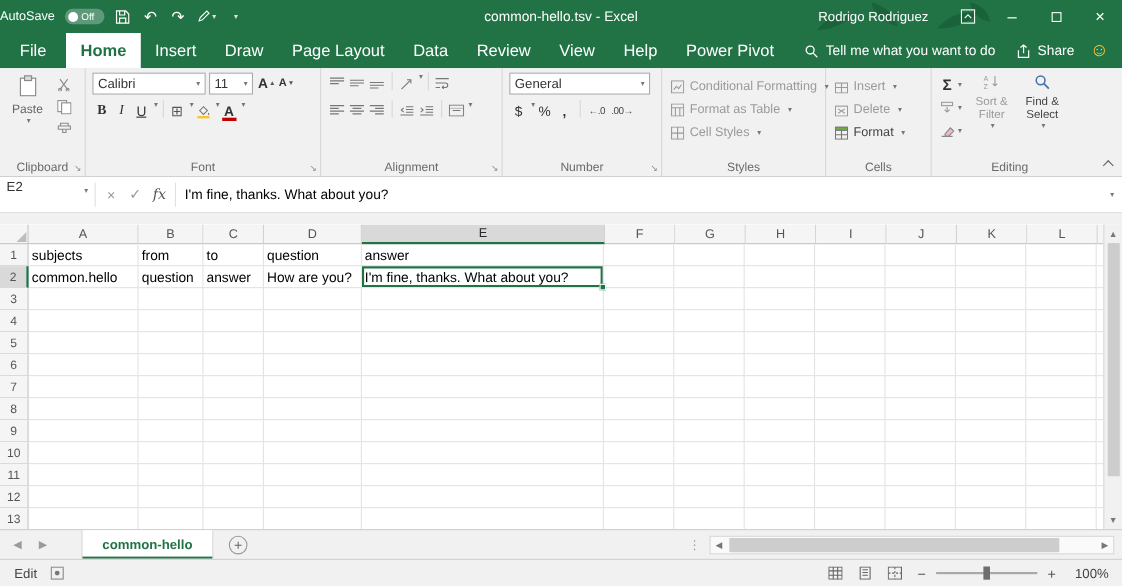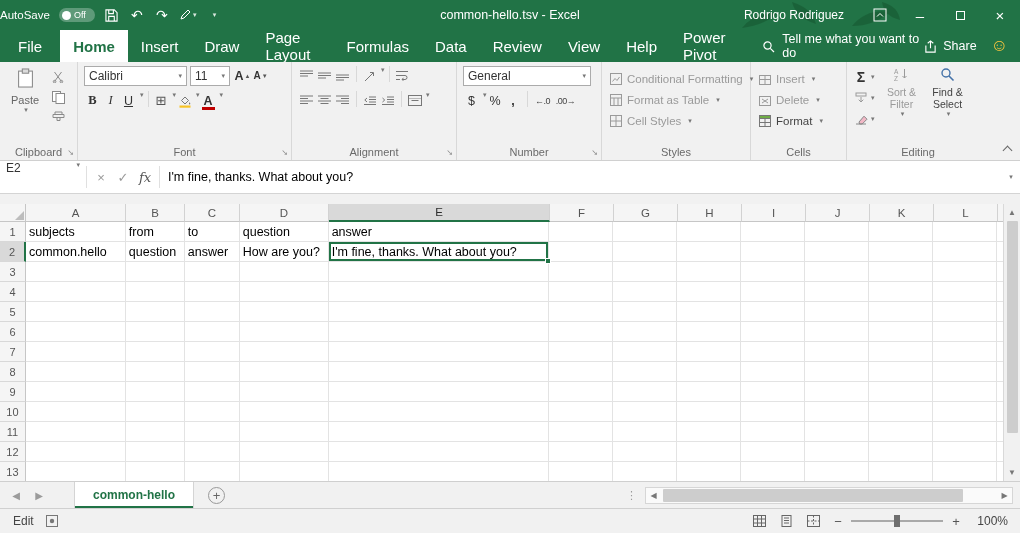--- a/index.html
+++ b/index.html
@@ -69,21 +69,21 @@
 .grp-edit .grp-inner{display:flex}
 .edit-small{display:flex;flex-direction:column;margin-right:4px}
 .erow{display:flex;align-items:center;height:21px;cursor:pointer}
 .sigma{font-size:14px;color:#333;font-weight:700;width:16px;text-align:center}
 .bigbtn{width:46px;display:flex;flex-direction:column;align-items:center;cursor:pointer;padding-top:1px}
 .blabel{font-size:10.5px;color:#444;text-align:center;line-height:1.15;margin-top:1px;width:42px}
 .collapse-ribbon{position:absolute;right:9px;bottom:6px;width:7px;height:7px;border-top:1.6px solid #666;border-left:1.6px solid #666;transform:rotate(45deg);cursor:pointer}
 
 
 .formulabar{top:161px;height:33px;background:#fff;border-bottom:1px solid #d4d4d4;display:flex;align-items:stretch}
-.namebox{width:86px;display:flex;align-items:flex-start;padding:0 6px;font-size:12px;color:#333;cursor:pointer}
+.namebox{width:86px;display:flex;align-items:flex-end;padding:16px 6px;font-size:12px;color:#333;cursor:pointer}
 .namebox .dd{margin-left:auto}
 .fb-sep{width:1px;background:#e0e0e0;margin:5px 0}
 .fbtns{display:flex;align-items:center;gap:2px;padding:0 4px}
 .fbtn{width:20px;height:100%;display:flex;align-items:center;justify-content:center;color:#999;font-size:13px;cursor:pointer}
 .fx{font-family:"DejaVu Serif",serif;font-style:italic;color:#555;font-size:13px}
 .fvalue{flex:1;display:flex;align-items:center;padding-left:8px;font-size:12.5px;color:#000;cursor:text}
 .fb-dd{width:20px;display:flex;align-items:center;justify-content:center;cursor:pointer}
 .fgap{top:194px;height:10px;background:#f1f1f1}
 
 
@@ -183,21 +183,20 @@
   </div>
 </div>
 
 <div class="tabrow band">
   <div class="rtabs">
       <div class="rtab file">File</div>
       <div class="rtab active">Home</div>
       <div class="rtab">Insert</div>
       <div class="rtab">Draw</div>
       <div class="rtab">Page Layout</div>
-      <div class="rtab">Formulas</div>
       <div class="rtab">Data</div>
       <div class="rtab">Review</div>
       <div class="rtab">View</div>
       <div class="rtab">Help</div>
       <div class="rtab">Power Pivot</div>
     </div>
   <div class="tellme">
     <span style="display:flex">
         <svg width="13" height="13" viewBox="0 0 13 13">
           <circle cx="5.5" cy="5.5" r="3.6" fill="none" stroke="#fff" stroke-width="1.2"></circle>

